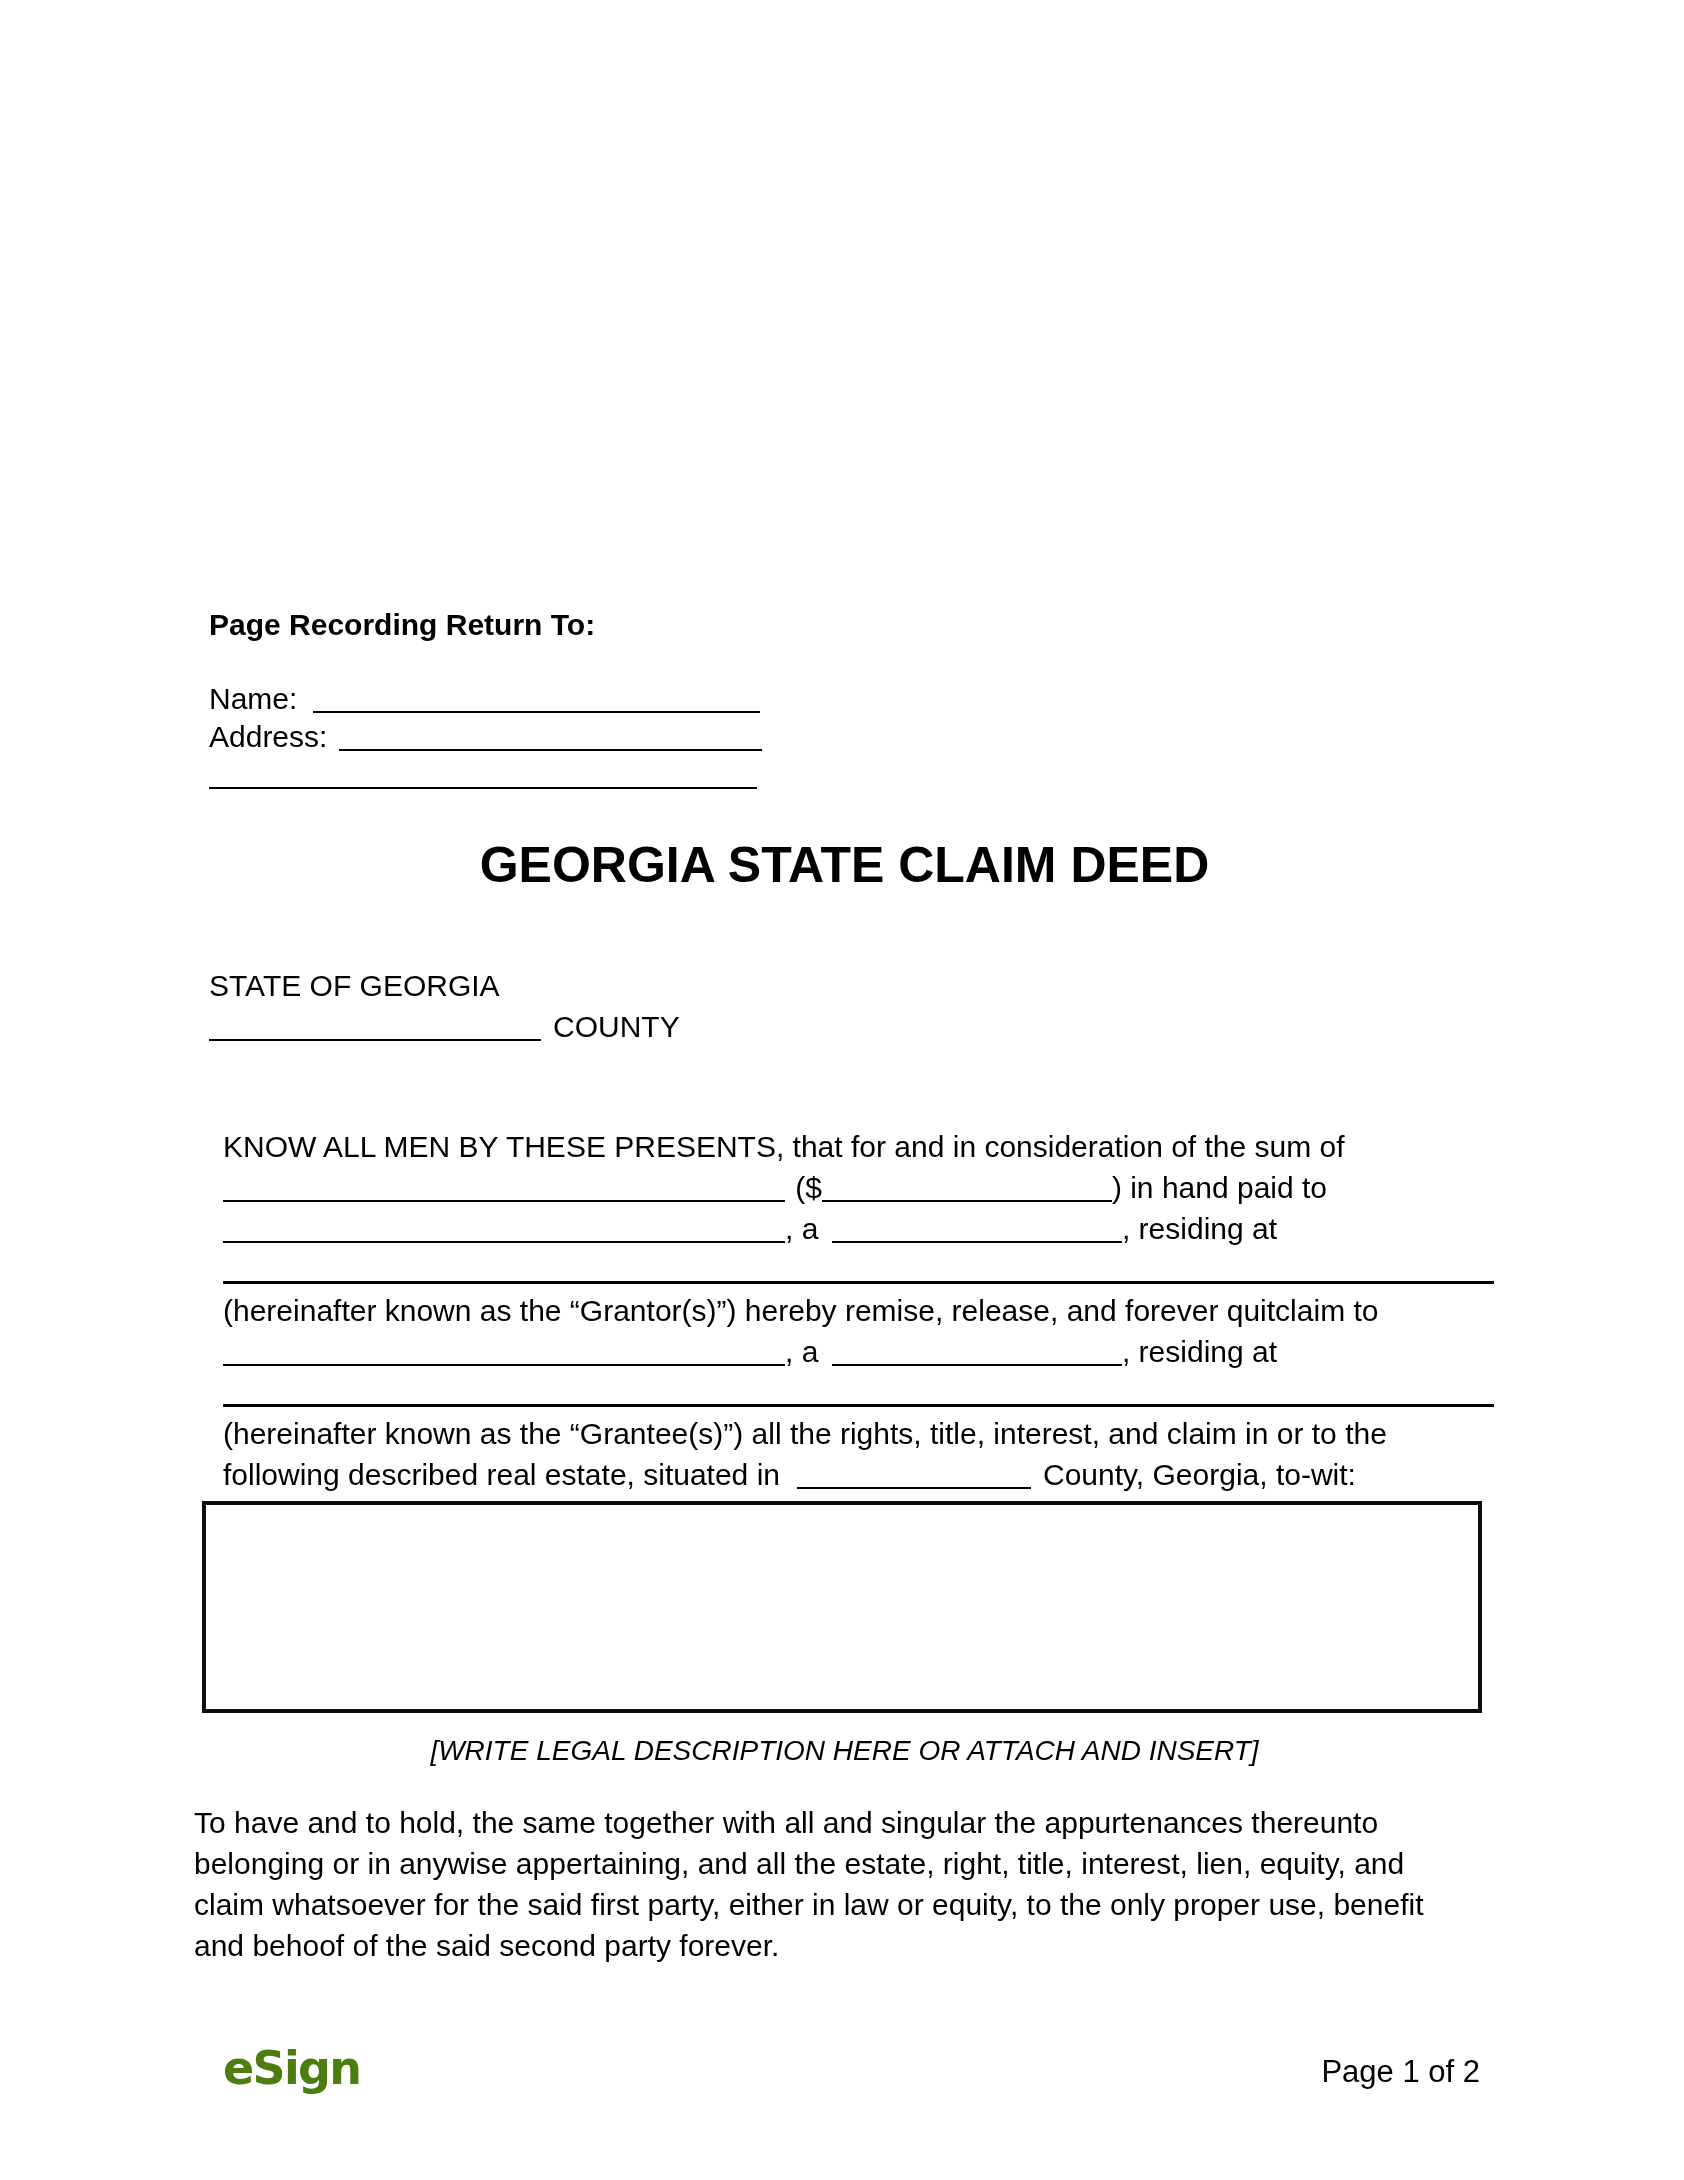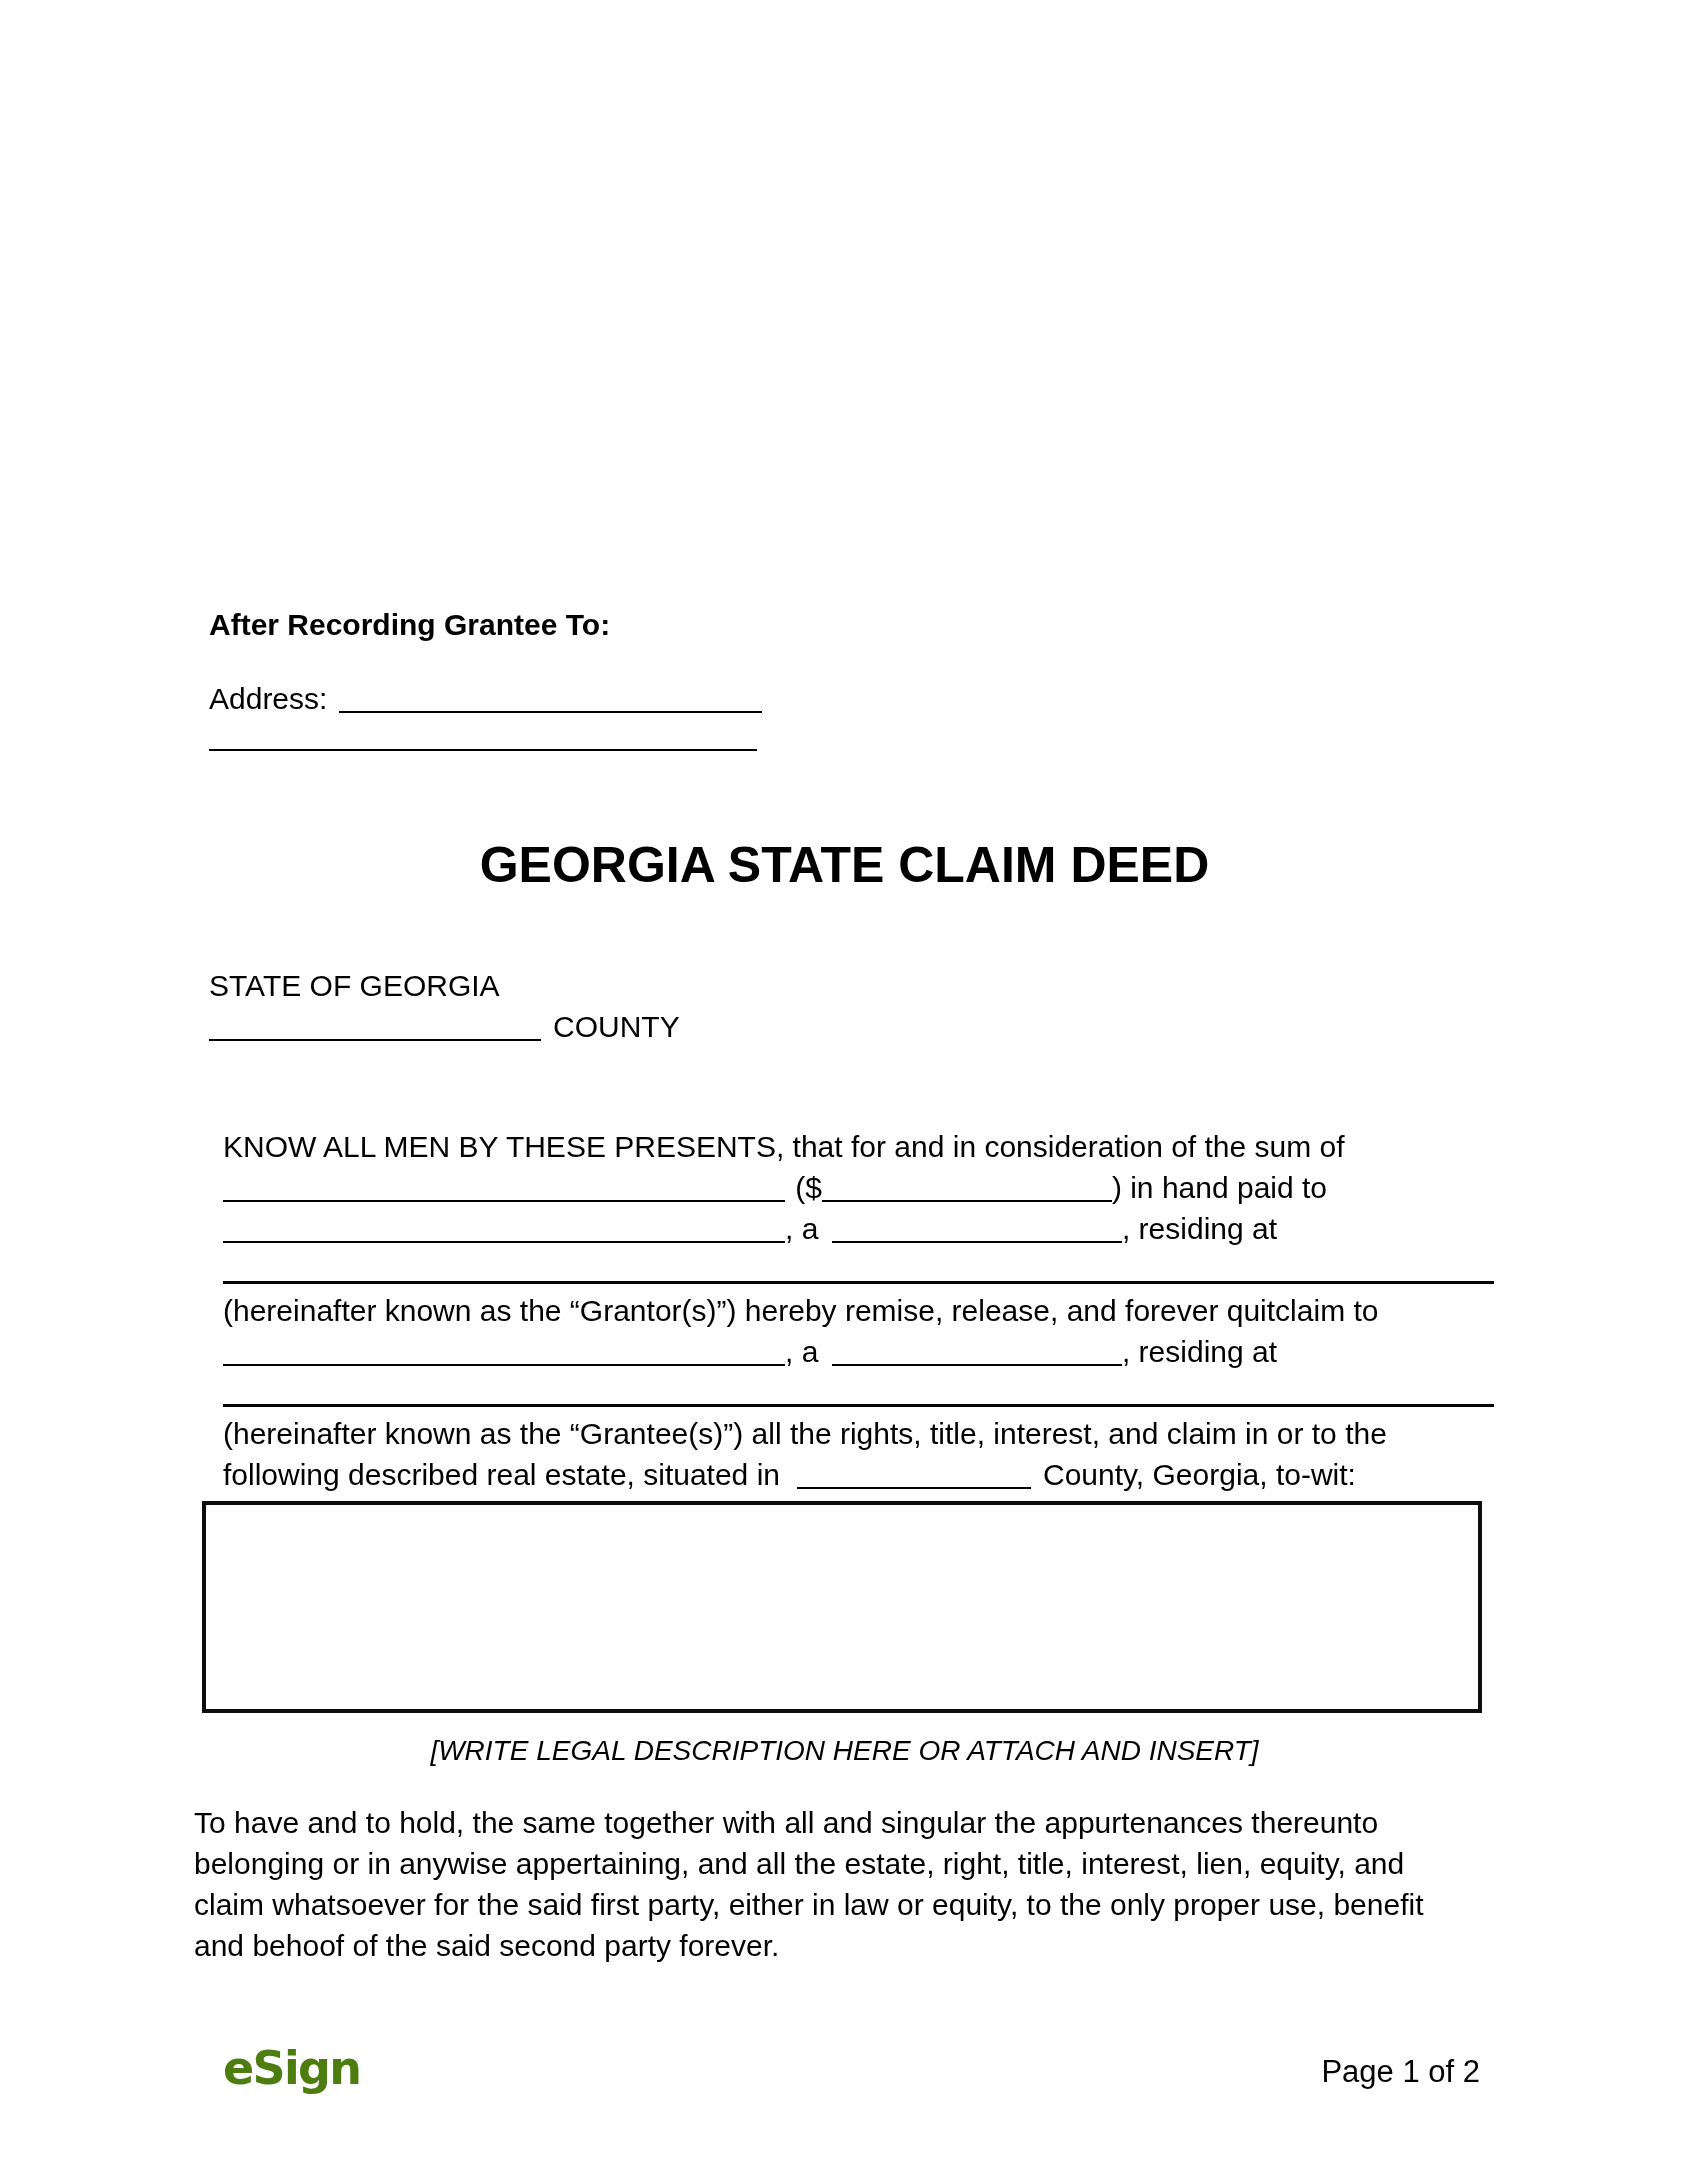--- a/index.html
+++ b/index.html
@@ -75,23 +75,26 @@
     font-size: 31px;
     line-height: 37px;
     text-align: right;
   }
 </style>
 </head>
 <body>
 
 <div class="page">
 
-  <div class="abs bold" style="left:209px; top:606px; font-size:30px; line-height:38px;">After Recording Grantee To:</div>
+  <div class="abs bold" style="left:209px; top:606px; font-size:30px; line-height:38px;">Page Recording Return To:</div>
 
   <div class="abs" style="left:209px; top:680px;">
+    <div class="row45">
+      <span>Name:</span><span class="bl g18" style="width:447px;"></span>
+    </div>
     <div class="row45">
       <span>Address:</span><span class="bl g14" style="width:423px;"></span>
     </div>
     <div class="row45">
       <span class="bl" style="width:548px;"></span>
     </div>
   </div>
 
   <div class="abs title" style="left:209px; top:836px;">GEORGIA STATE CLAIM DEED</div>
 

